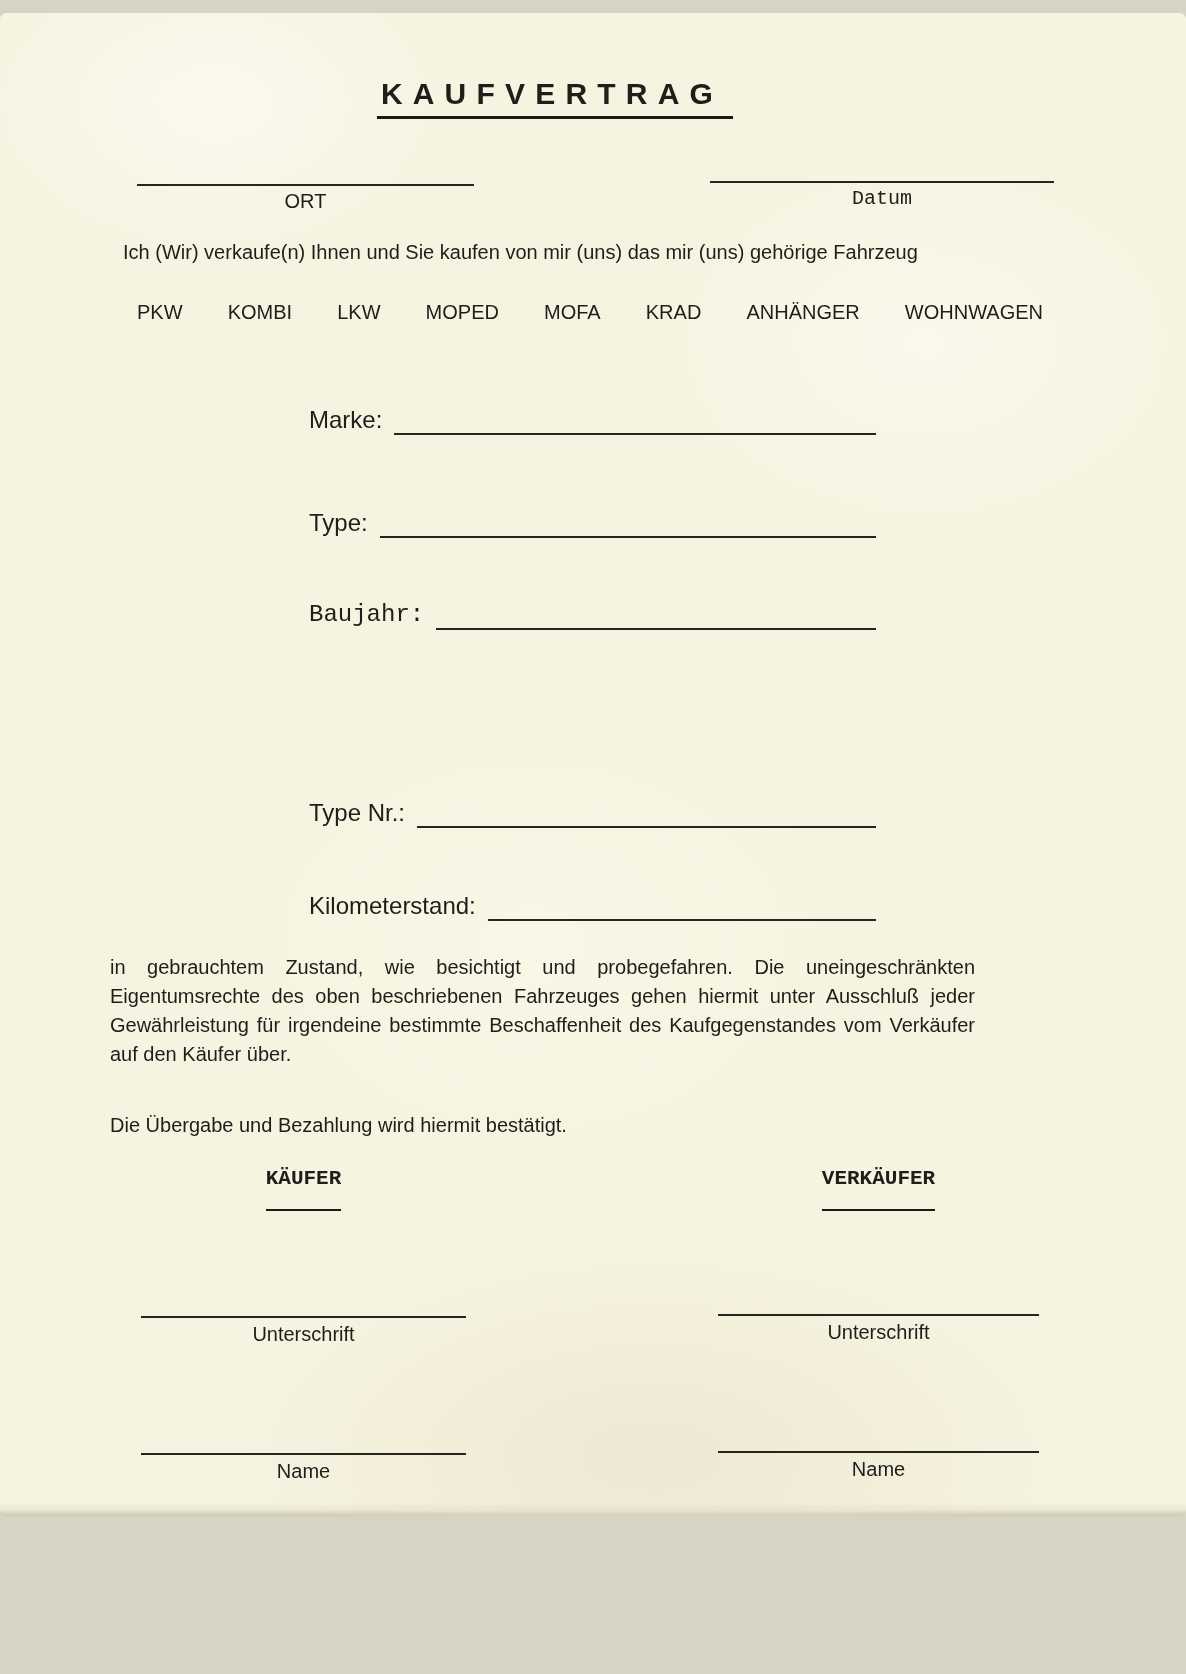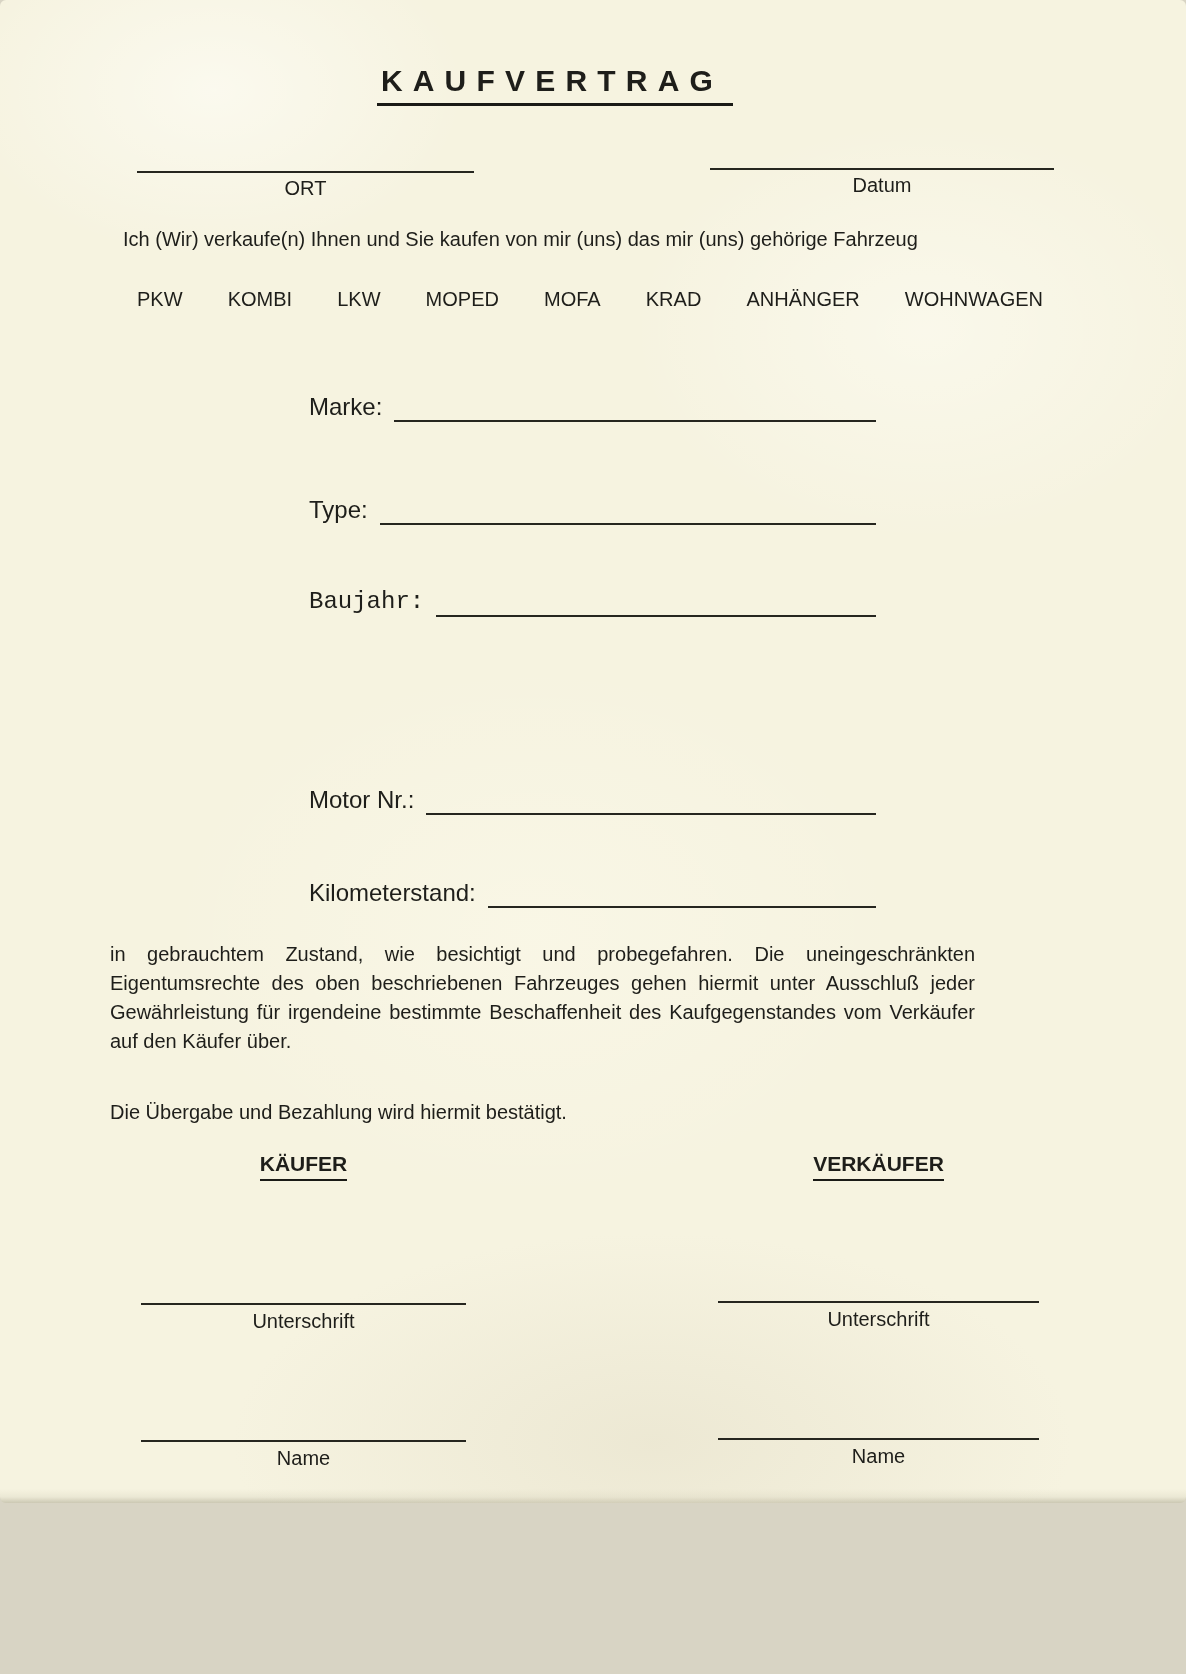--- a/index.html
+++ b/index.html
@@ -1,20 +1,20 @@
 <!DOCTYPE html>
 <html><head>
 <meta charset="utf-8">
 <style>
   html,body { margin:0; padding:0; background:#d8d4c4; }
   .page {
     position: relative;
     width: 1186px;
     height: 1503px;
-    margin: 0 auto;
+    margin: 13px auto;
     overflow: hidden;
     font-family: "Liberation Sans", sans-serif;
     color: #1e1e1a;
     background-color: #f6f3e0;
     background-image:
       radial-gradient(ellipse 360px 240px at 18% 6%, rgba(255,255,250,0.55), rgba(255,255,250,0) 70%),
       radial-gradient(ellipse 420px 300px at 78% 22%, rgba(255,255,248,0.45), rgba(255,255,248,0) 70%),
       radial-gradient(ellipse 520px 380px at 45% 62%, rgba(255,253,240,0.35), rgba(255,253,240,0) 70%),
       radial-gradient(ellipse 600px 300px at 55% 96%, rgba(225,219,196,0.45), rgba(225,219,196,0) 70%),
       linear-gradient(to top, rgba(105,100,75,0.30) 0px, rgba(105,100,75,0.08) 6px, rgba(105,100,75,0) 14px);
@@ -56,40 +56,41 @@
     font-size: 20px;
   }
 
   .para { left: 110px; width: 865px; font-size: 20px; line-height: 29px; text-align: justify; }
   .para.single { text-align: left; }
 
   .party-heading { font-size: 21px; font-weight: bold; text-align: center; }
   .party-heading span {
     display: inline-block;
     border-bottom: 2.5px solid #1a1a16;
-    padding-bottom: 3px;
+    padding-bottom: 19px;
+    font-family: Liberation Mono, monospace;
   }
 
   .col-left { left: 141px; width: 325px; }
   .col-right { left: 718px; width: 321px; }
 </style>
 </head>
 <body>
 
 <div class="page">
 
   <div class="abs title-wrap">
     <span class="title">KAUFVERTRAG</span>
   </div>
 
   <div class="abs rule" style="left:137px; top:171px; width:337px;"></div>
   <div class="abs center-label" style="left:137px; top:177px; width:337px;">ORT</div>
 
   <div class="abs rule" style="left:710px; top:168px; width:344px;"></div>
-  <div class="abs center-label" style="left:710px; top:174px; width:344px;">Datum</div>
+  <div class="abs center-label" style="left:710px; top:174px; width:344px;font-family:Liberation Mono, monospace;">Datum</div>
 
   <div class="abs vehicle-row">
     <span>PKW</span>
     <span>KOMBI</span>
     <span>LKW</span>
     <span>MOPED</span>
     <span>MOFA</span>
     <span>KRAD</span>
     <span>ANHÄNGER</span>
     <span>WOHNWAGEN</span>
@@ -103,21 +104,21 @@
   </div>
   <div class="abs field-row" style="top:493px;">
     <span class="field-label">Type:</span>
     <span class="field-line"></span>
   </div>
   <div class="abs field-row" style="top:585px;font-family:Liberation Mono, monospace;">
     <span class="field-label">Baujahr:</span>
     <span class="field-line"></span>
   </div>
   <div class="abs field-row" style="top:783px;">
-    <span class="field-label">Motor Nr.:</span>
+    <span class="field-label">Type Nr.:</span>
     <span class="field-line"></span>
   </div>
   <div class="abs field-row" style="top:876px;">
     <span class="field-label">Kilometerstand:</span>
     <span class="field-line"></span>
   </div>
 
   <div class="abs para" style="top:940px;">in gebrauchtem Zustand, wie besichtigt und probegefahren. Die uneingeschränkten Eigentumsrechte des oben beschriebenen Fahrzeuges gehen hiermit unter Ausschluß jeder Gewährleistung für irgendeine bestimmte Beschaffenheit des Kaufgegenstandes vom Verkäufer auf den Käufer über.</div>
   <div class="abs para single" style="top:1098px;">Die Übergabe und Bezahlung wird hiermit bestätigt.</div>
 

